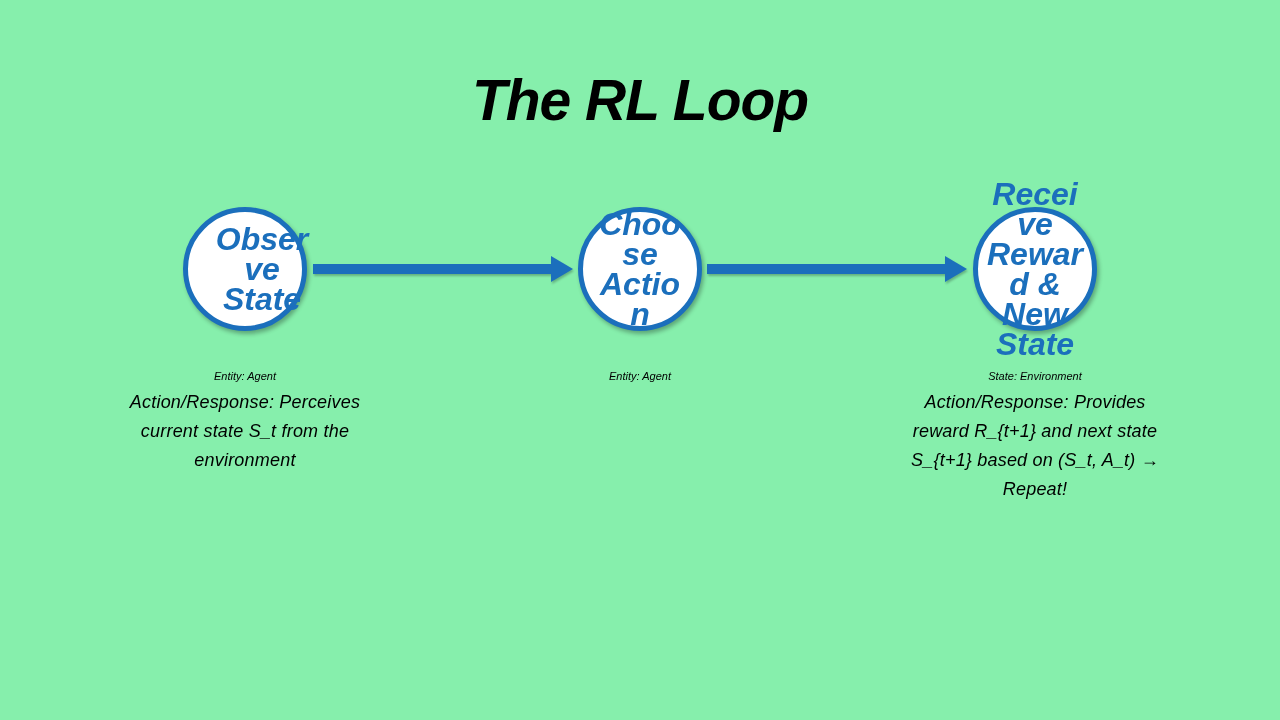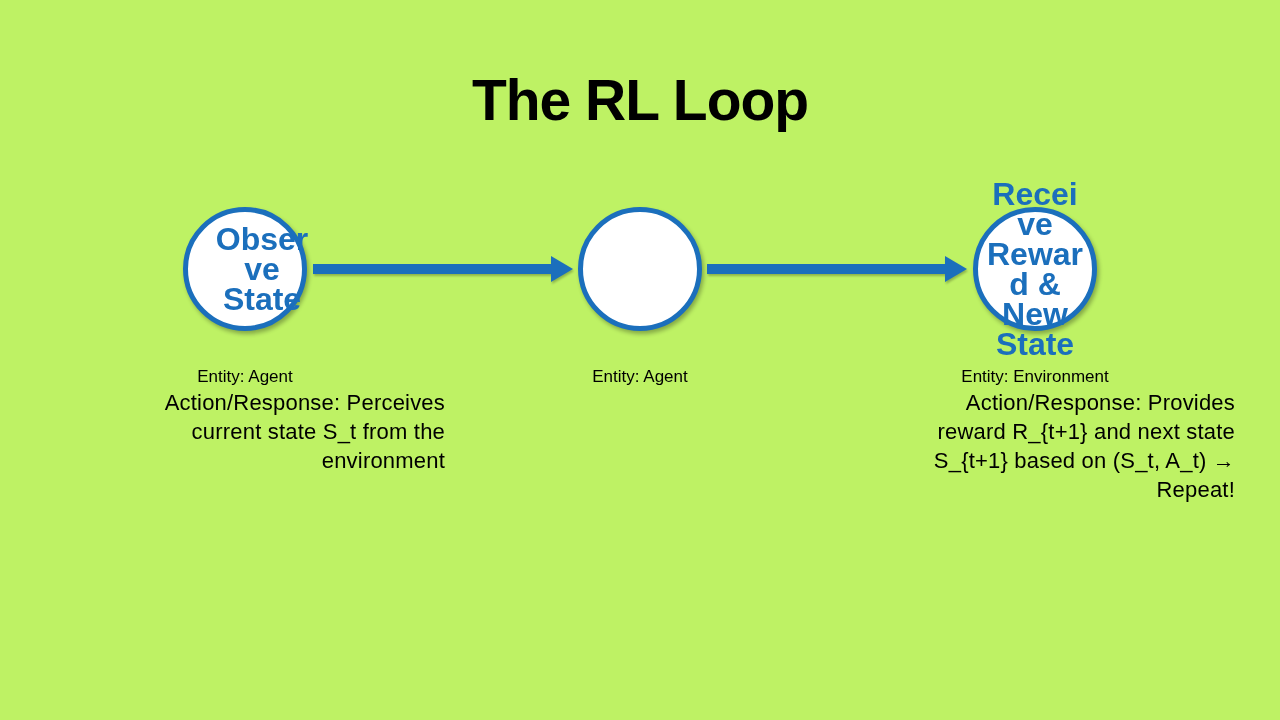--- a/index.html
+++ b/index.html
@@ -1,19 +1,20 @@
 <!DOCTYPE html>
 <html style="--accent-blue: #1B6FBC; --title-black: #000000;"><head>
 <meta charset="utf-8">
 <style>
   html, body { margin: 0; padding: 0; background: #ffffff; }
   .slide {
     position: relative; width: 1280px; height: 720px;
-    background: #bef264; overflow: hidden;
+    background: #86efac; overflow: hidden;
     font-family: "Liberation Sans", sans-serif;
+    font-style: italic;
   }
   .title {
     position: absolute; top: 70px; left: 0; width: 1280px; margin: 0;
     text-align: center; font-size: 57px; line-height: 60px;
     font-weight: bold; letter-spacing: -1px;
     color: var(--title-black, #000000);
   }
   .circle {
     position: absolute; top: 207px; width: 114px; height: 114px;
     background: #ffffff; border: 5px solid var(--accent-blue, #1b6fbc);
@@ -41,40 +42,44 @@
     width: 0; height: 0;
     border-left: 22px solid var(--accent-blue, #1b6fbc);
     border-top: 13px solid transparent;
     border-bottom: 13px solid transparent;
   }
   .desc {
     position: absolute; top: 366px; width: 400px;
     text-align: center; color: #000000;
   }
   .d1 { left: 45px; } .d2 { left: 440px; } .d3 { left: 835px; }
-  .entity { font-size: 17px; line-height: 21px; }
+  .entity { font-size: 11px; line-height: 21px; }
   .action {
-    font-size: 22px; line-height: 29px; letter-spacing: 0.2px;
-    white-space: pre-line; margin-top: 1px; text-align: right;
+    font-size: 18px; line-height: 29px; letter-spacing: 0.2px;
+    white-space: pre-line; margin-top: 1px;
   }
 </style>
 </head>
 <body>
 
 <div class="slide">
 
   <h1 class="title">The RL Loop</h1>
 
   <div class="circle c1"></div>
   <div class="circle c2"></div>
   <div class="circle c3"></div>
 
   <div class="circle-label l1">Obser
 ve
 State</div>
+  <div class="circle-label l2">Choo
+se
+Actio
+n</div>
   <div class="circle-label l3">Recei
 ve
 Rewar
 d &amp;
 New
 State</div>
 
   <div class="arrow a1">
     <div class="shaft"></div>
     <div class="head"></div>
@@ -87,20 +92,20 @@
   <div class="desc d1">
     <div class="entity">Entity: Agent</div>
     <div class="action">Action/Response: Perceives
 current state S_t from the
 environment</div>
   </div>
   <div class="desc d2">
     <div class="entity">Entity: Agent</div>
   </div>
   <div class="desc d3">
-    <div class="entity">Entity: Environment</div>
+    <div class="entity">State: Environment</div>
     <div class="action">Action/Response: Provides
 reward R_{t+1} and next state
 S_{t+1} based on (S_t, A_t) →
 Repeat!</div>
   </div>
 
 </div>
 
 </body></html>

